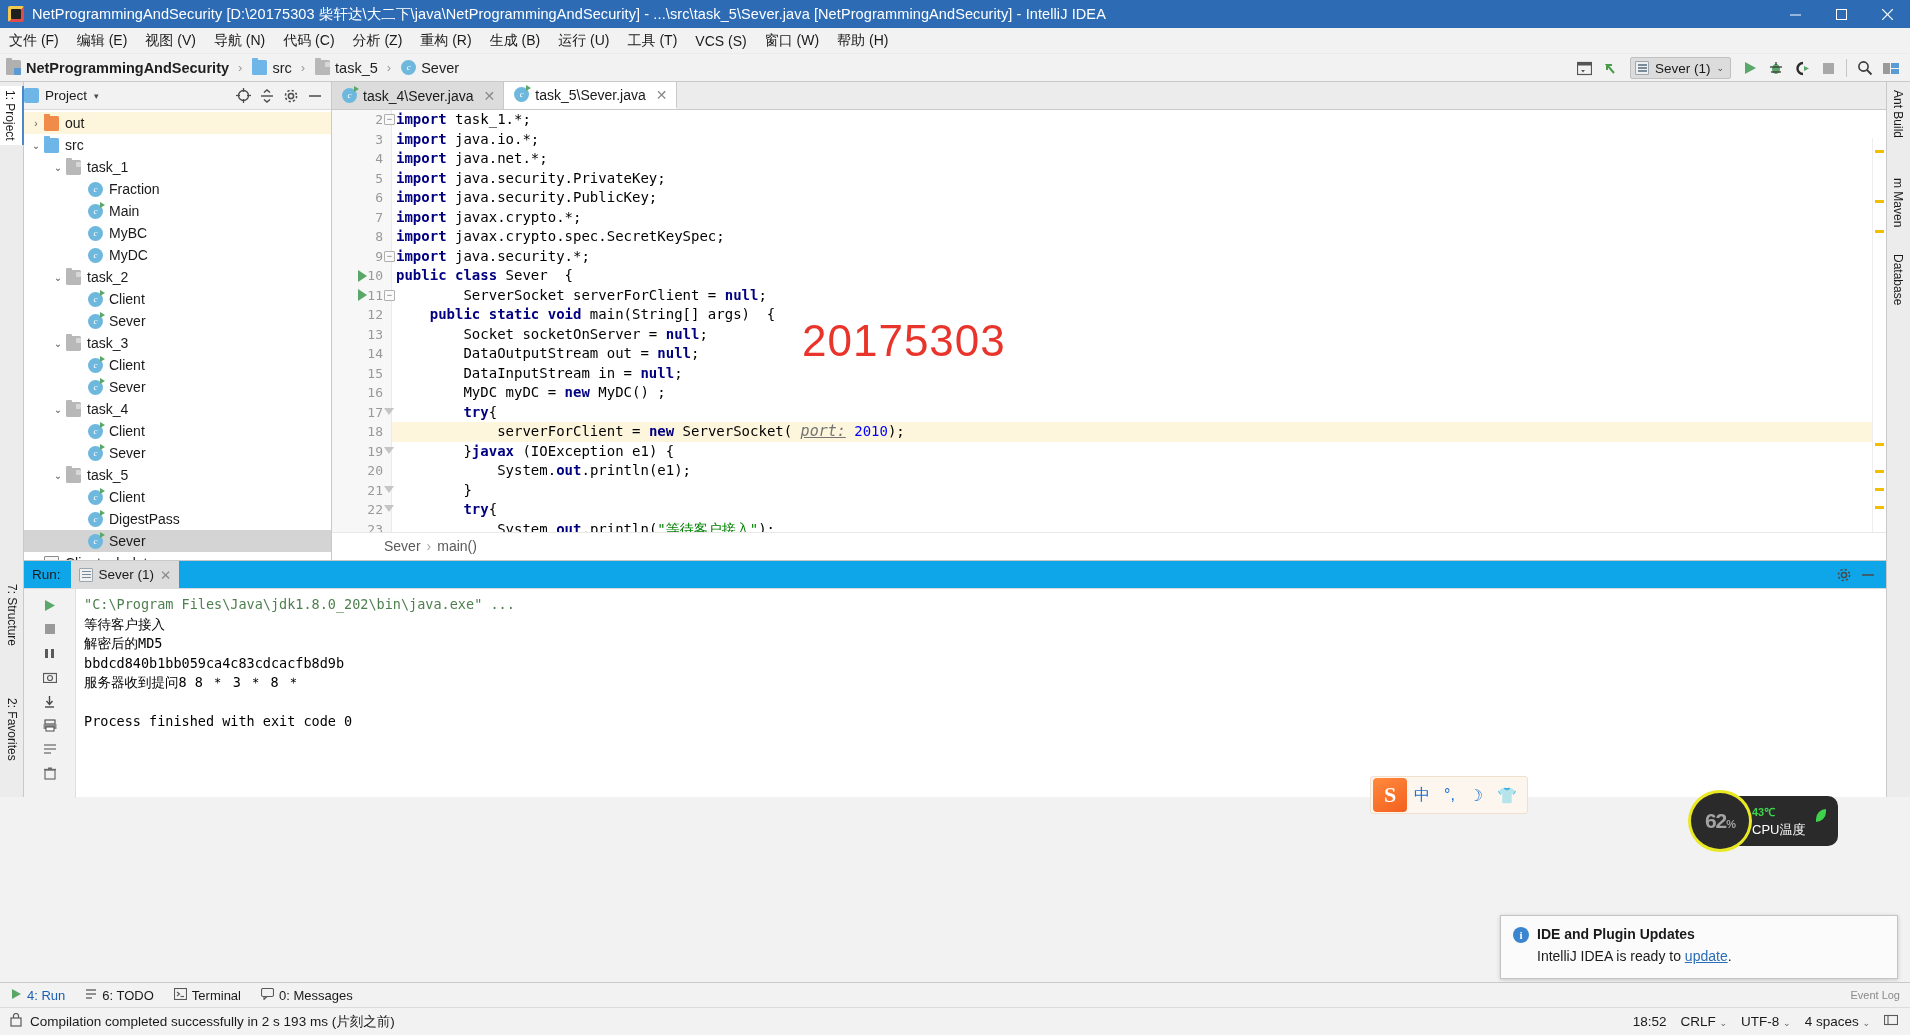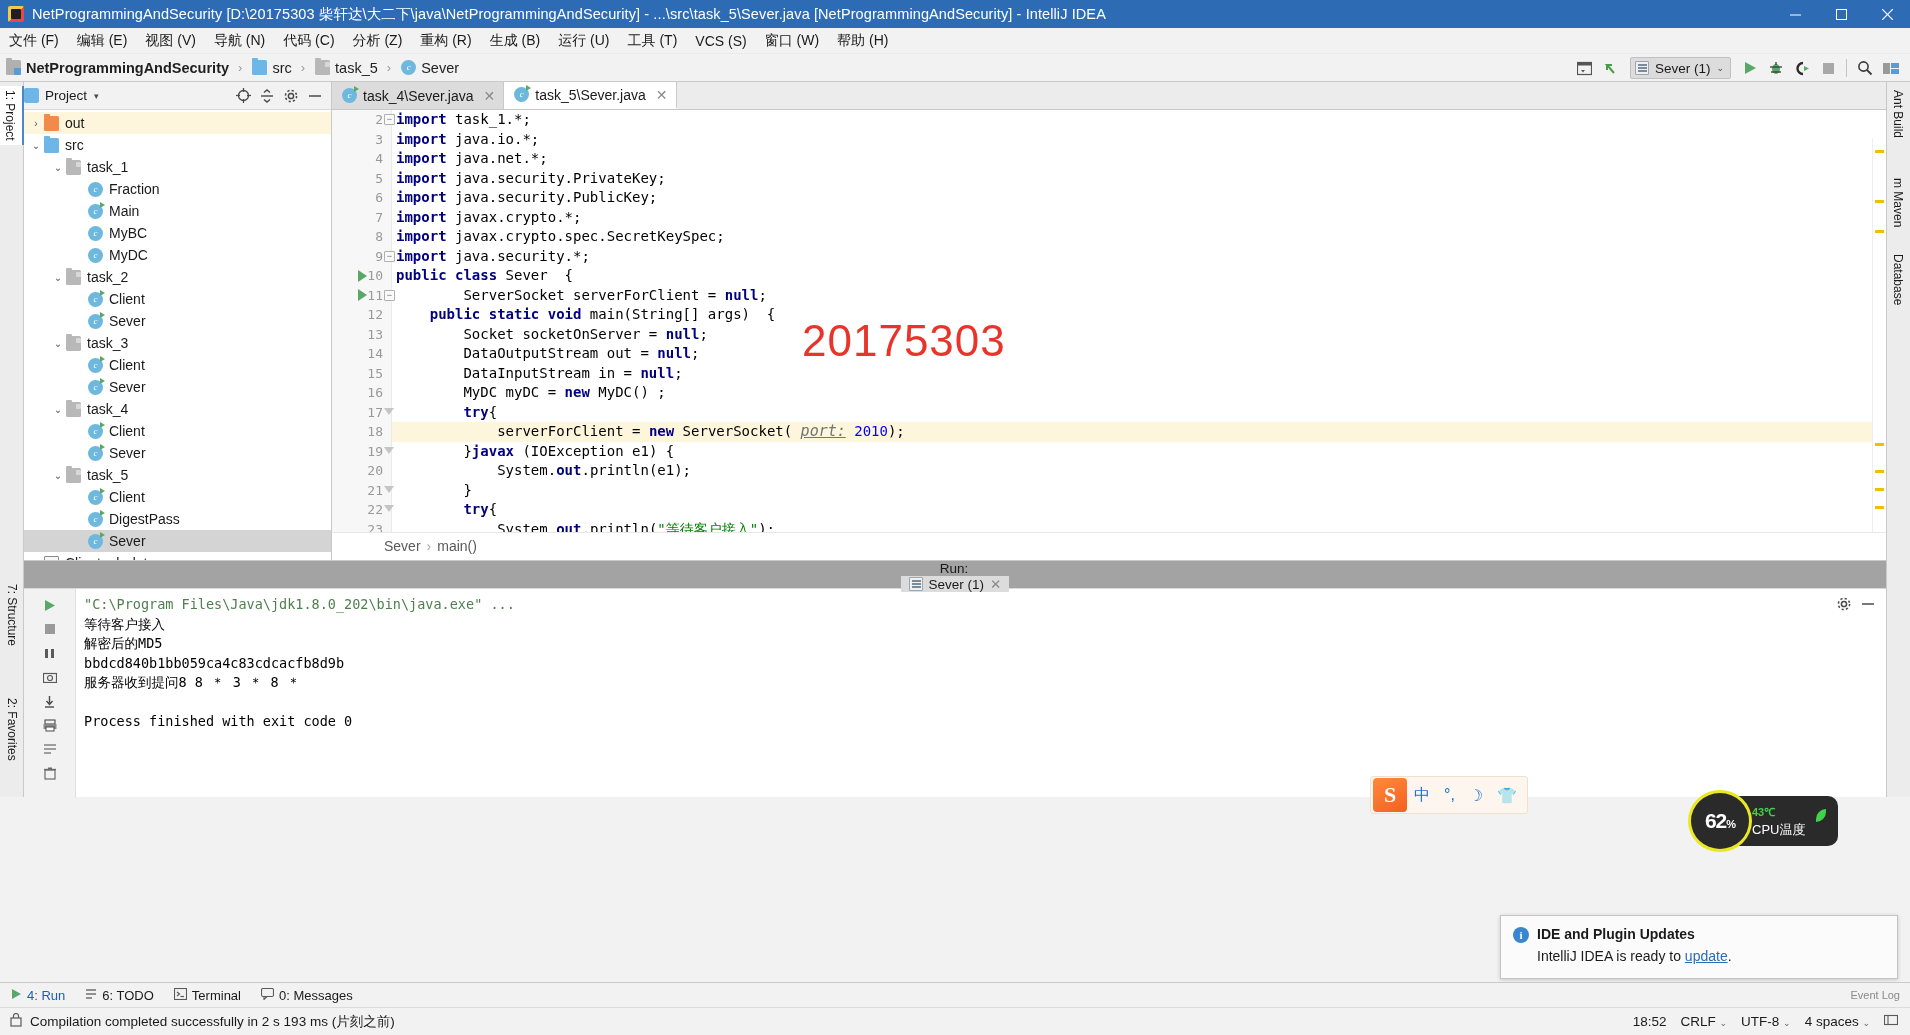--- a/index.html
+++ b/index.html
@@ -260,23 +260,22 @@
     background: #ffffff; border-left: 1px solid #eee;
   }
   .stripe-mark { position: absolute; right: 2px; width: 9px; height: 3px; }
 
   
   .runpanel {
     position: absolute; top: 560px; left: 24px; right: 24px; height: 237px;
     background: #ffffff; border-top: 1px solid #c9c9c9;
   }
   .run-header {
-    height: 28px; background: #a3a3a3; display: flex; align-items: center;
+    height: 28px; background: #0ea5e9; display: flex; align-items: center;
     border-bottom: 1px solid #d9d9d9;
-    flex-direction: column;
   }
   .run-label { font-size: 13.5px; color: #1a1a1a; margin-left: 8px; margin-right: 10px; }
   .run-tab {
     display: flex; align-items: center; gap: 6px;
     background: #dcdcdc; height: 28px; padding: 0 8px; font-size: 13.5px; color: #1a1a1a;
   }
   .run-header-right { margin-left: auto; display: flex; align-items: center; padding-right: 6px; }
   .run-body { display: flex; height: 209px; }
   .run-gutter {
     width: 52px; background: #f2f2f2; border-right: 1px solid #e0e0e0; flex: none;
@@ -359,21 +358,21 @@
     background: #2a2a2a; border-radius: 10px;
     display: flex; flex-direction: column; justify-content: center; padding-left: 36px;
   }
   .cpu-temp { color: #3fd34b; font-size: 11px; font-weight: bold; }
   .cpu-label { color: #ffffff; font-size: 13px; margin-top: 2px; }
   .cpu-ring {
     position: absolute; left: 0px; top: 0px; width: 64px; height: 62px;
     border-radius: 50%; background: #2a2a2a; border: 3px solid #e8e825;
     display: flex; align-items: center; justify-content: center;
   }
-  .cpu-pct { color: #ffffff; font-size: 21px; font-weight: bold; letter-spacing: -1px; }
+  .cpu-pct { color: #a3a3a3; font-size: 21px; font-weight: bold; letter-spacing: -1px; }
   .cpu-pct small { font-size: 11px; }
   .leaf {
     position: absolute; right: 12px; top: 13px; width: 10px; height: 13px;
     background: #3fd34b; border-radius: 10px 0 10px 0;
   }
 </style>
 </head>
 <body>
 
 <div id="app">

